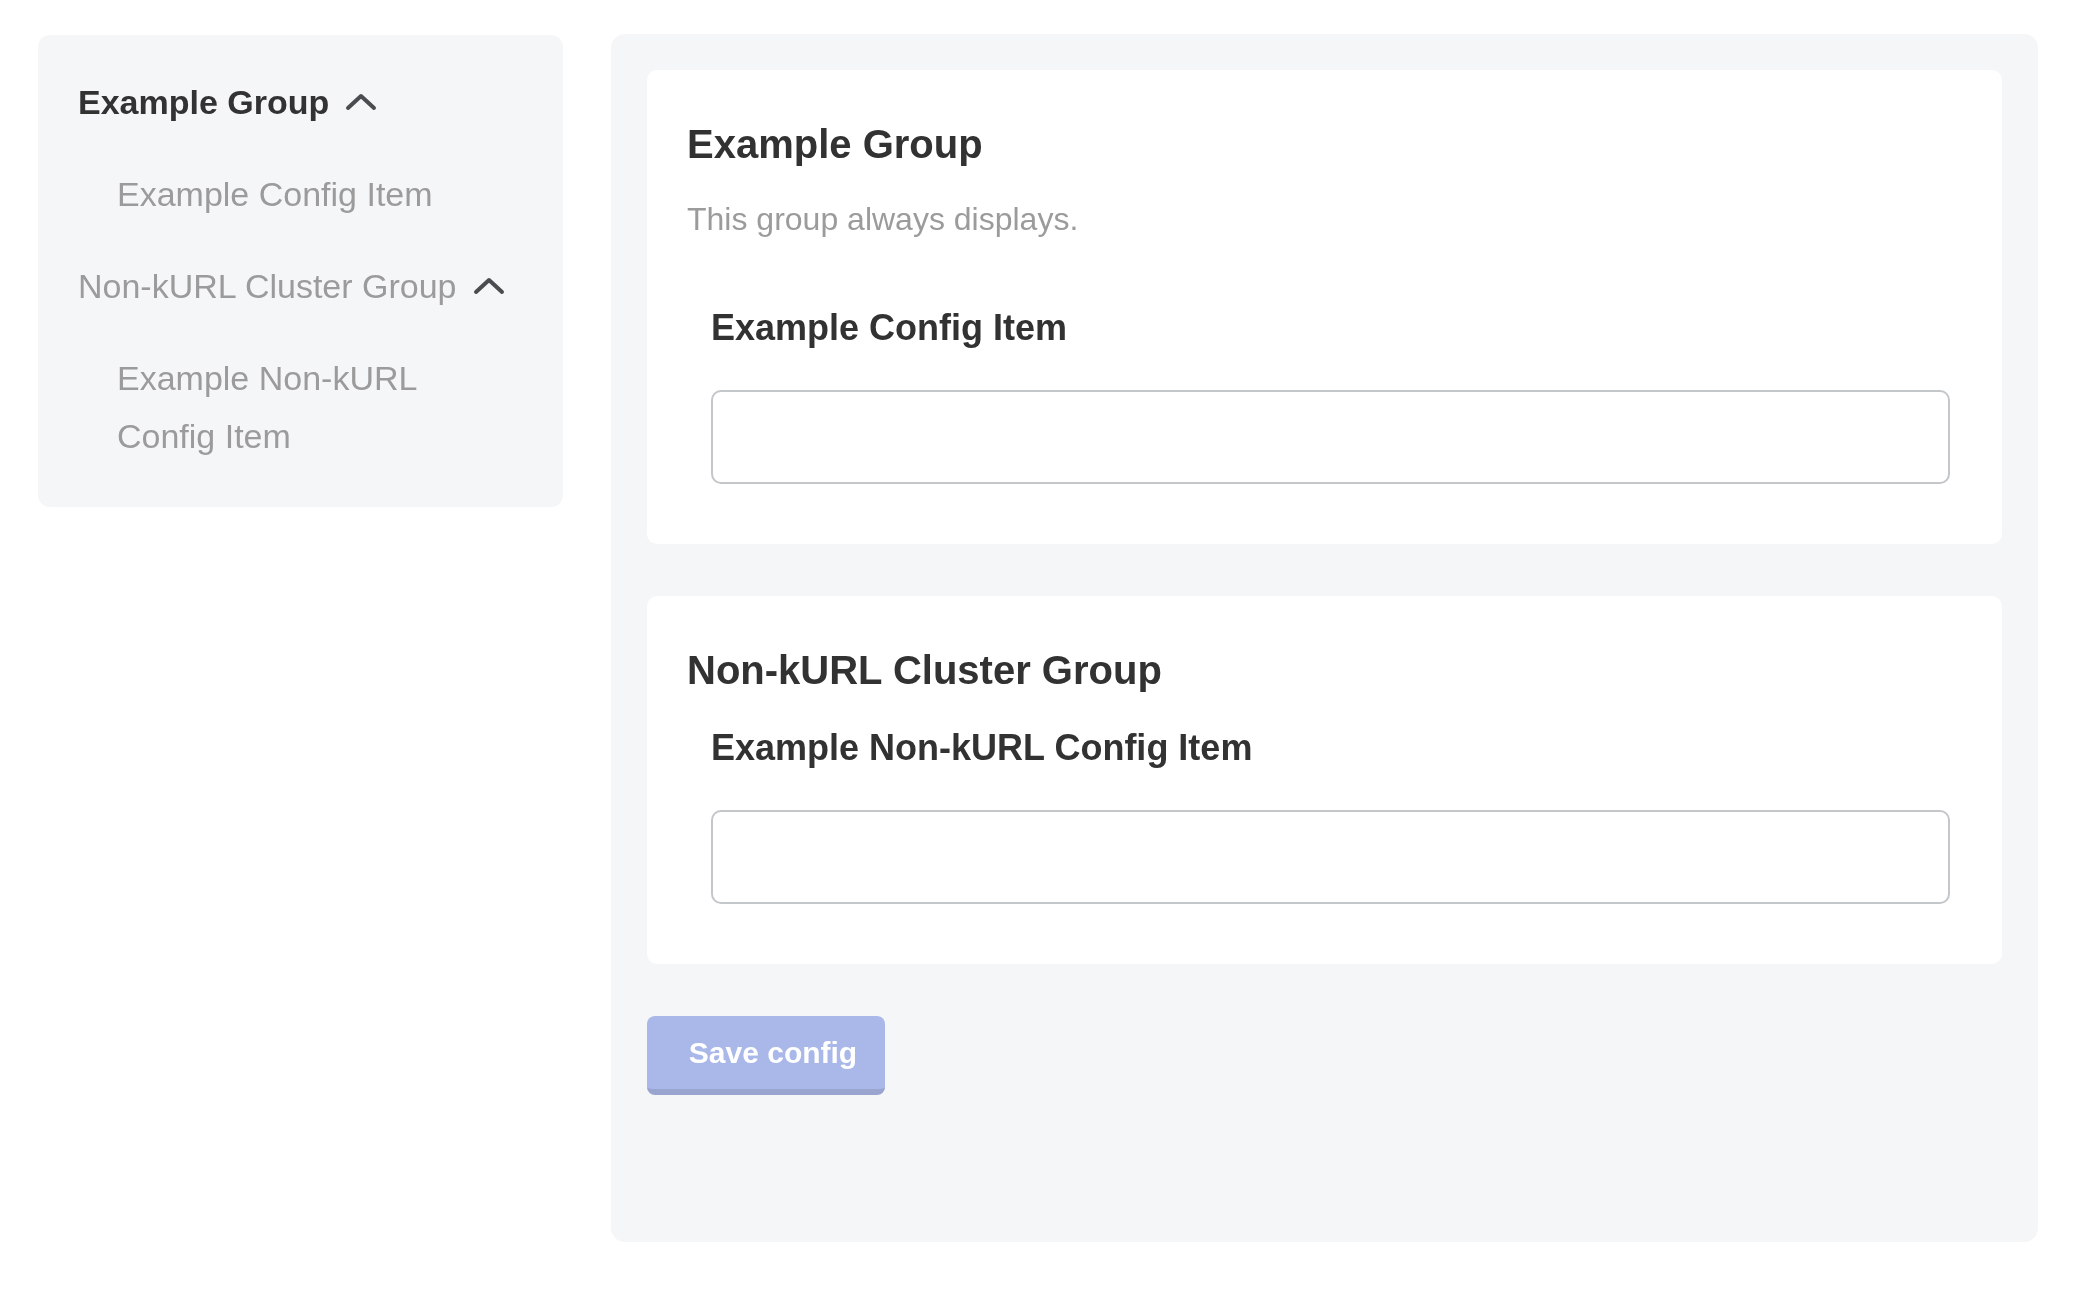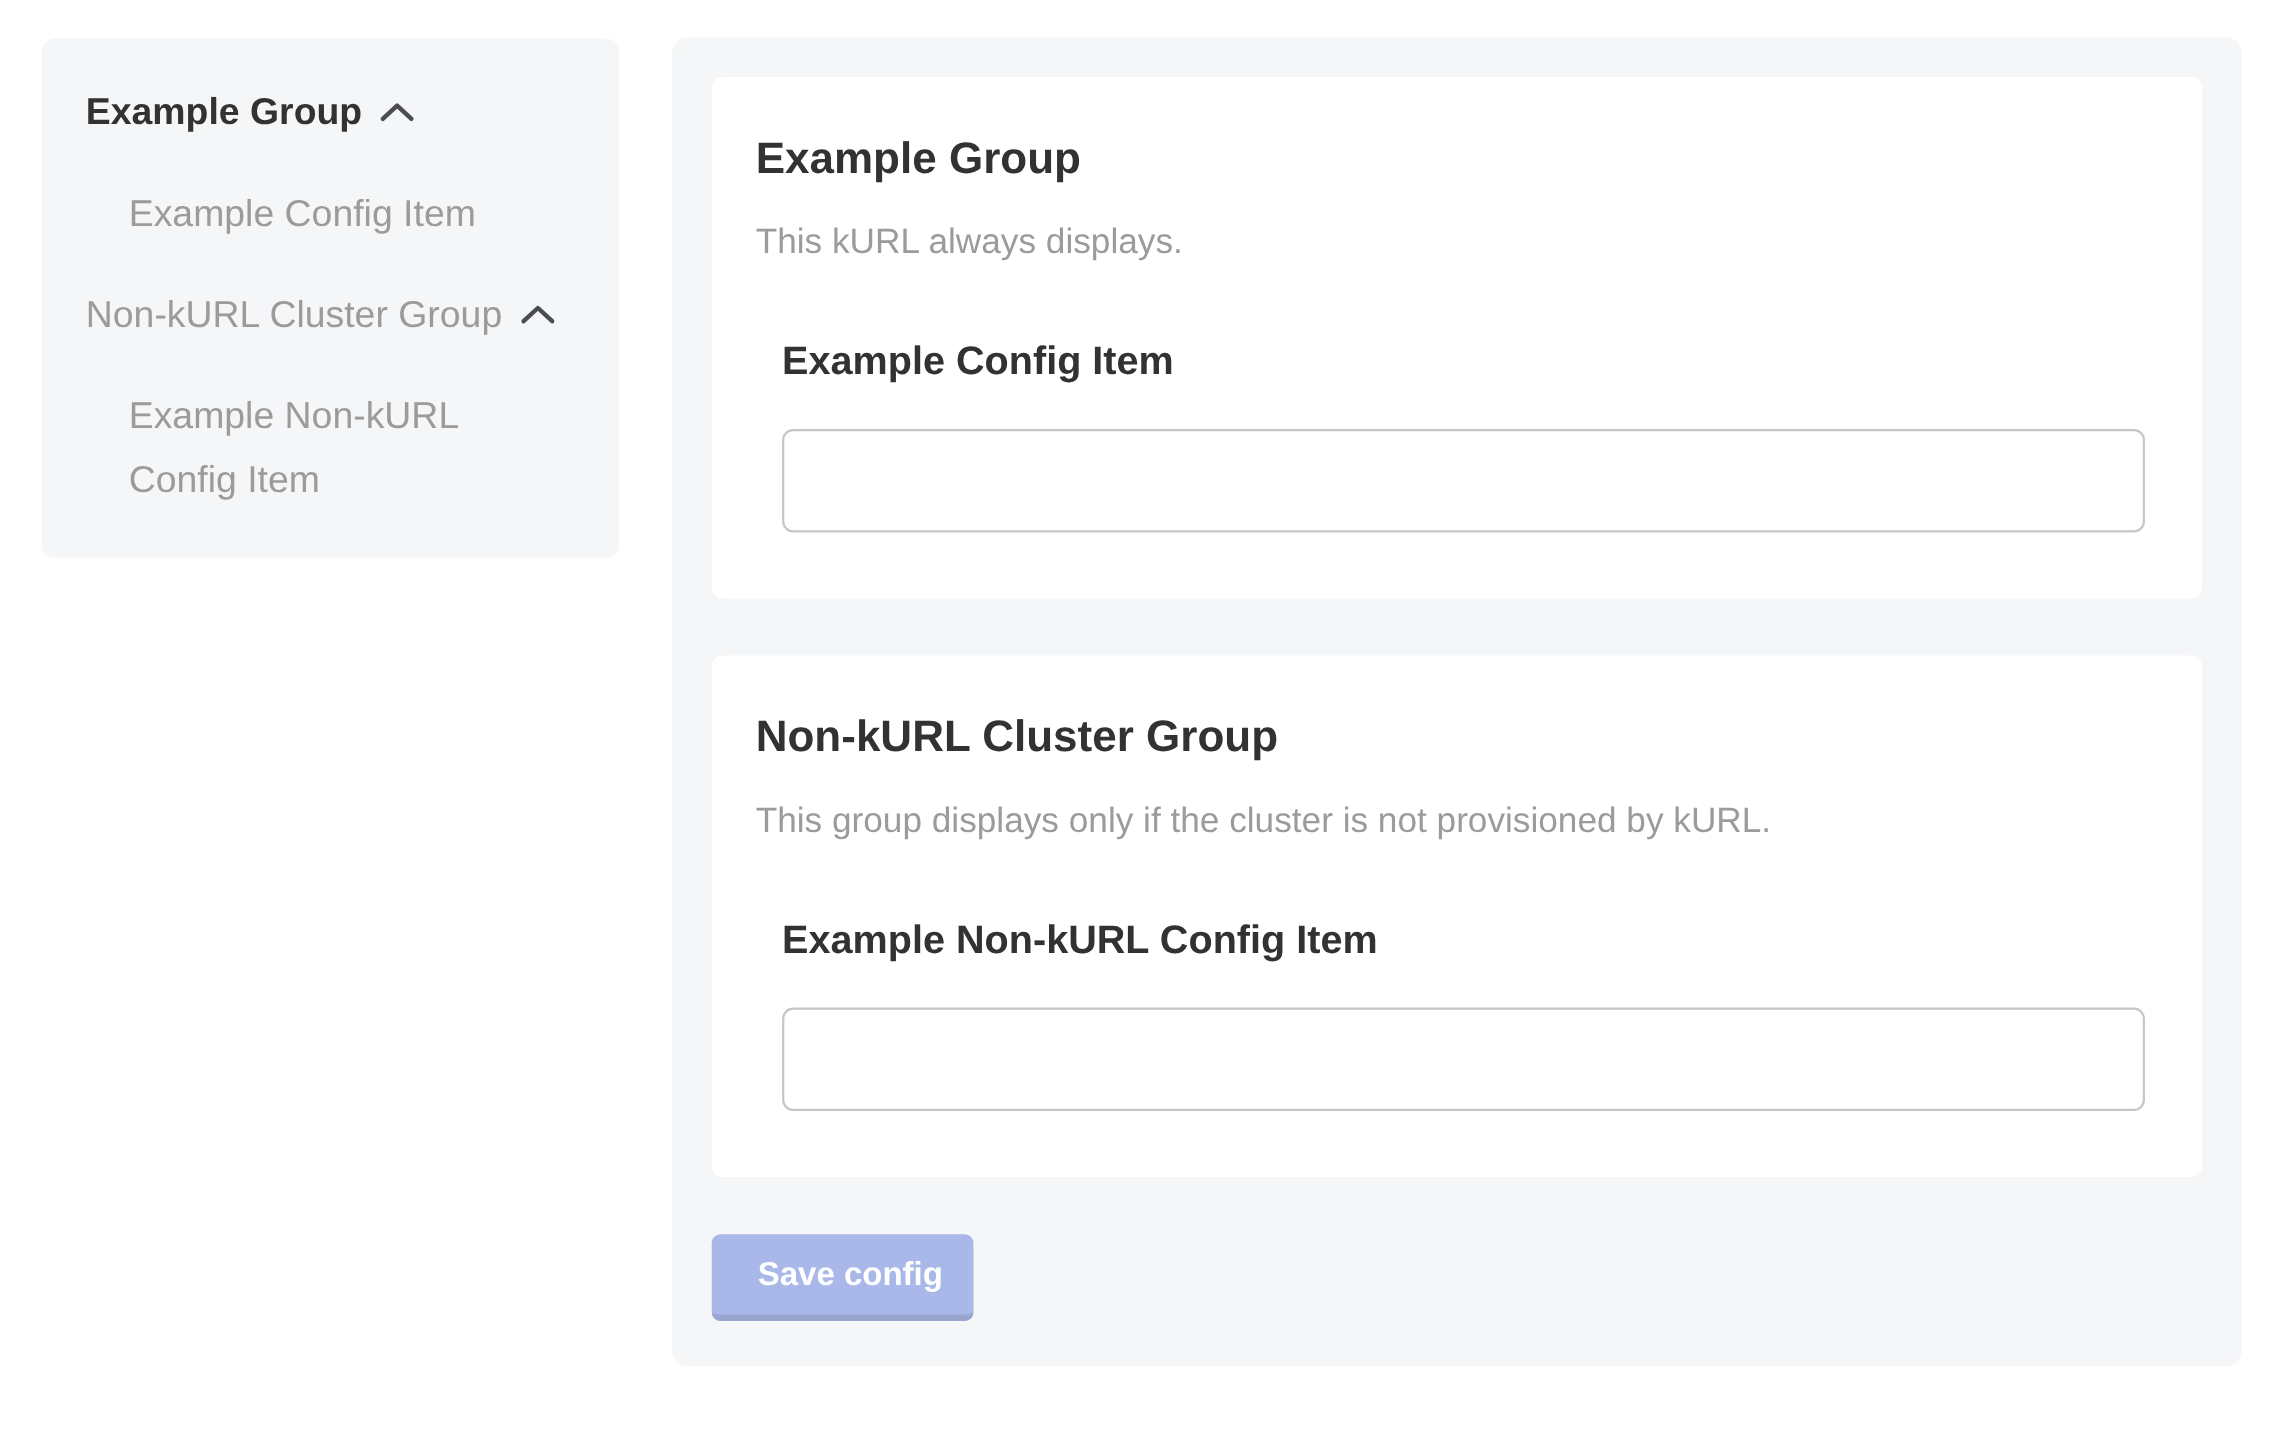--- a/index.html
+++ b/index.html
@@ -163,30 +163,29 @@
   </div>
 
   <a class="side-item">Example Non-kURL Config Item</a>
 
 </nav>
 
 <main class="main-panel">
 
   <section class="group-card">
     <h2>Example Group</h2>
-    <p class="group-desc">This kURL always displays.</p>
+    <p class="group-desc">This group always displays.</p>
     <div class="config-item">
       <div class="config-item-label">Example Config Item</div>
       <input type="text" value="" aria-label="Example Config Item" style="">
     </div>
   </section>
 
   <section class="group-card">
     <h2>Non-kURL Cluster Group</h2>
-    <p class="group-desc">This group displays only if the cluster is not provisioned by kURL.</p>
     <div class="config-item">
       <div class="config-item-label">Example Non-kURL Config Item</div>
       <input type="text" value="" aria-label="Example Non-kURL Config Item" style="">
     </div>
   </section>
 
   <button class="save-btn" aria-disabled="true">Save config</button>
 
 </main>
 

